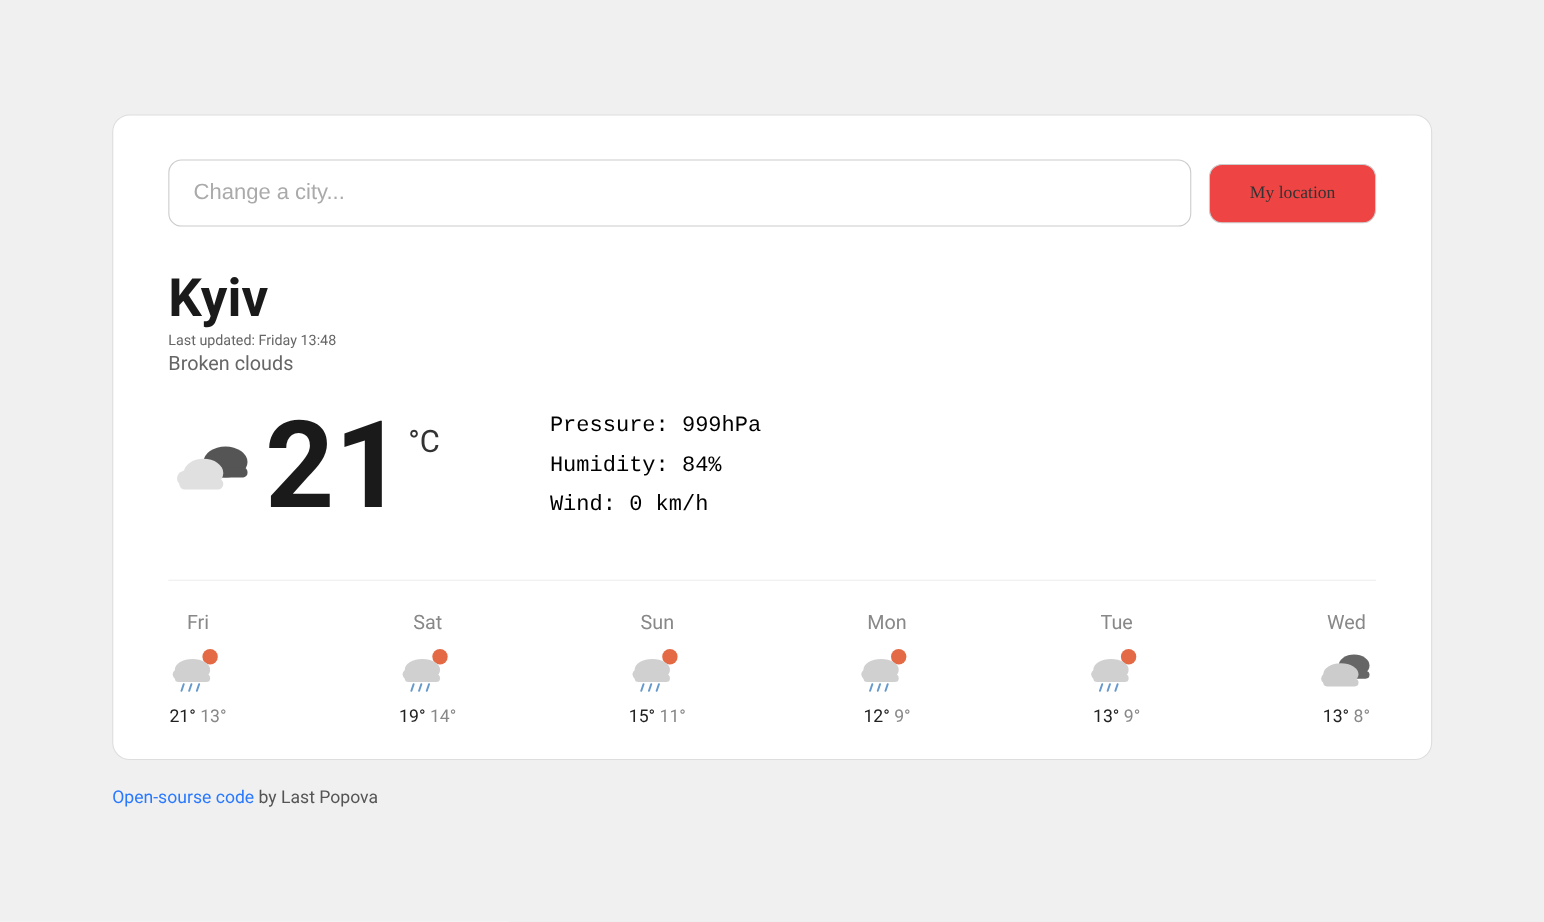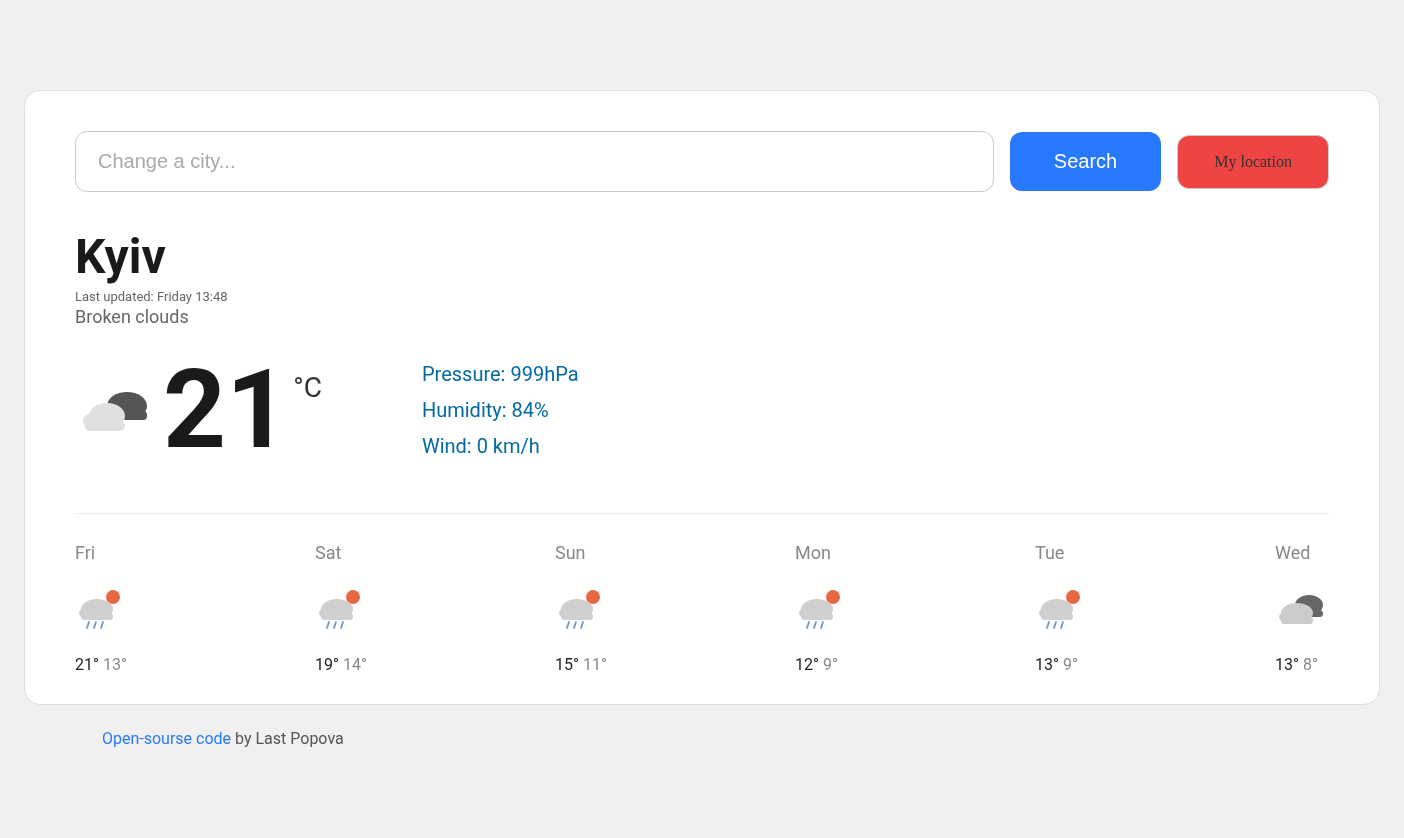--- a/index.html
+++ b/index.html
@@ -11,21 +11,21 @@
       align-items: center;
       justify-content: center;
       min-height: 100vh;
       padding: 20px;
     }
     .card {
       background: #fff;
       border: 1px solid #ddd;
       border-radius: 16px;
       padding: 40px 50px 30px 50px;
-      width: 1356px;
+      width: 1200px;
       max-width: 100%;
     }
     .search-row {
       display: flex;
       gap: 16px;
       align-items: center;
       margin-bottom: 36px;
     }
     .search-input {
       flex: 1;
@@ -101,33 +101,35 @@
       font-weight: 400;
       color: #333;
       margin-top: 16px;
       margin-left: 4px;
     }
     .weather-details {
       margin-left: 60px;
     }
     .weather-details p {
       font-size: 20px;
-      color: #0369a1;
+      color: #000000;
       line-height: 1.8;
+      font-family: Liberation Mono, monospace;
     }
     .forecast-row {
       display: flex;
       justify-content: space-between;
       border-top: 1px solid #eee;
       padding-top: 28px;
     }
     .forecast-day {
       display: flex;
       flex-direction: column;
-      gap: 22px;
+      align-items: center;
+      gap: 8px;
     }
     .day-label {
       font-size: 18px;
       color: #888;
     }
     .forecast-temps {
       font-size: 16px;
       color: #222;
     }
     .forecast-temps .low {
@@ -147,21 +149,20 @@
       text-decoration: none;
     }
   </style>
 </head>
 <body>
 
 <div class="card">
 
   <div class="search-row">
     <input class="search-input" type="text" placeholder="Change a city..." style="">
-    <button class="btn-search">Search</button>
     <button class="btn-location">My location</button>
   </div>
 
   <div class="city-name">Kyiv</div>
   <div class="last-updated">Last updated: Friday 13:48</div>
   <div class="weather-desc">Broken clouds</div>
 
   <div class="current-weather">
     <div class="weather-left">
 

